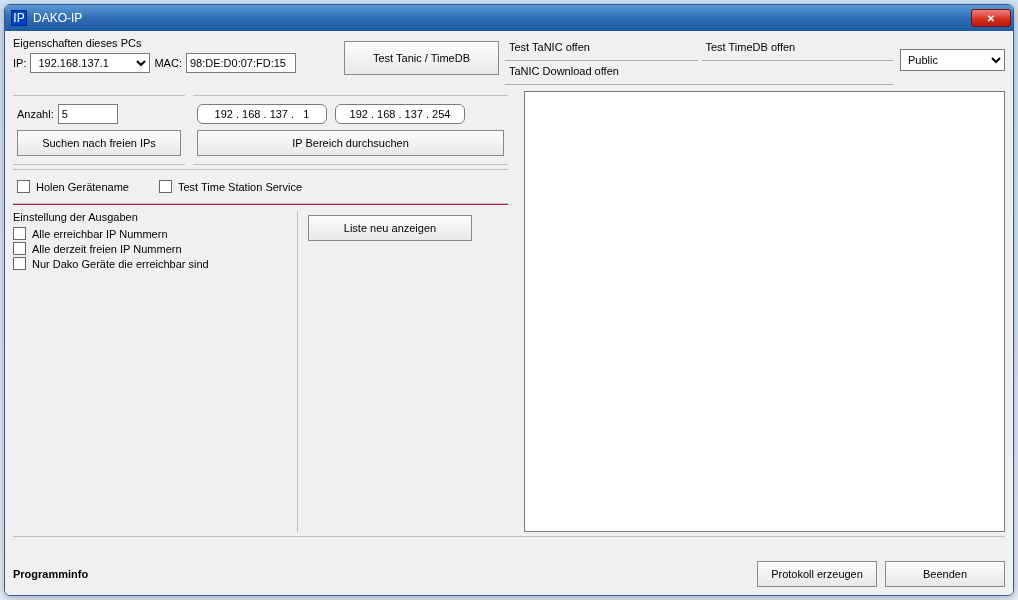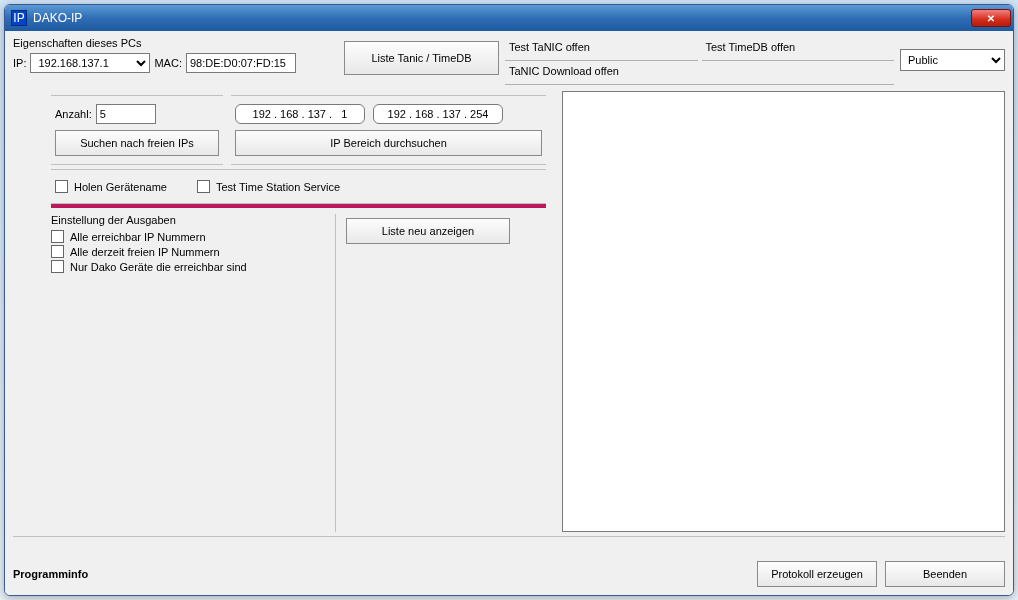--- a/index.html
+++ b/index.html
@@ -104,21 +104,20 @@
     border-bottom: 1px solid #b0b0b0;
     padding: 2px 4px;
     background: #f0f0f0;
   }
   .status-combo { width: 105px; height: 22px; }
   .mid-area {
     display: flex;
     gap: 16px;
     margin-top: 6px;
     flex: 1;
-    margin-left: 38px;
   }
   .left-col {
     width: 495px;
     display: flex;
     flex-direction: column;
   }
   .listbox {
     flex: 1;
     background: #fff;
     border: 1px solid #7a7a7a;
@@ -141,21 +140,21 @@
   .checkbox-row { display:flex; align-items:center; gap:6px; margin: 2px 0;}
   .checkbox-box {
     width: 13px; height: 13px;
     border: 1px solid #666;
     background: #fff;
   }
   .settings-split {
     display: flex;
     gap: 10px;
     flex: 1;
-    border-top: 4px solid #be185d;
+    border-top: 1px solid #be185d;
     padding-top: 6px;
   }
   .settings-left { width: 285px; border-right: 1px solid #c0c0c0; padding-right: 8px;}
   .settings-right { flex:1; padding-top: 4px;}
   .footer {
     display: flex;
     align-items: center;
     border-top: 1px solid #c0c0c0;
     padding-top: 24px;
     margin-top: 4px;
@@ -186,21 +185,21 @@
         <div class="row">
           <span class="label">IP:</span>
           <select class="combo">
             <option>192.168.137.1</option>
           </select>
           <span class="label">MAC:</span>
           <input type="text" class="mac" value="98:DE:D0:07:FD:15" style="">
         </div>
       </div>
 
-      <button class="btn tanic-btn">Liste Tanic / TimeDB</button>
+      <button class="btn tanic-btn">Test Tanic / TimeDB</button>
 
       <div class="status-labels">
         <div class="status-cell">Test TaNIC offen</div>
         <div class="status-cell">Test TimeDB offen</div>
         <div class="status-cell" style="grid-column: 1 / 3;">TaNIC Download offen</div>
       </div>
 
       <select class="status-combo" style="margin-top:12px;">
         <option>Public</option>
       </select>

